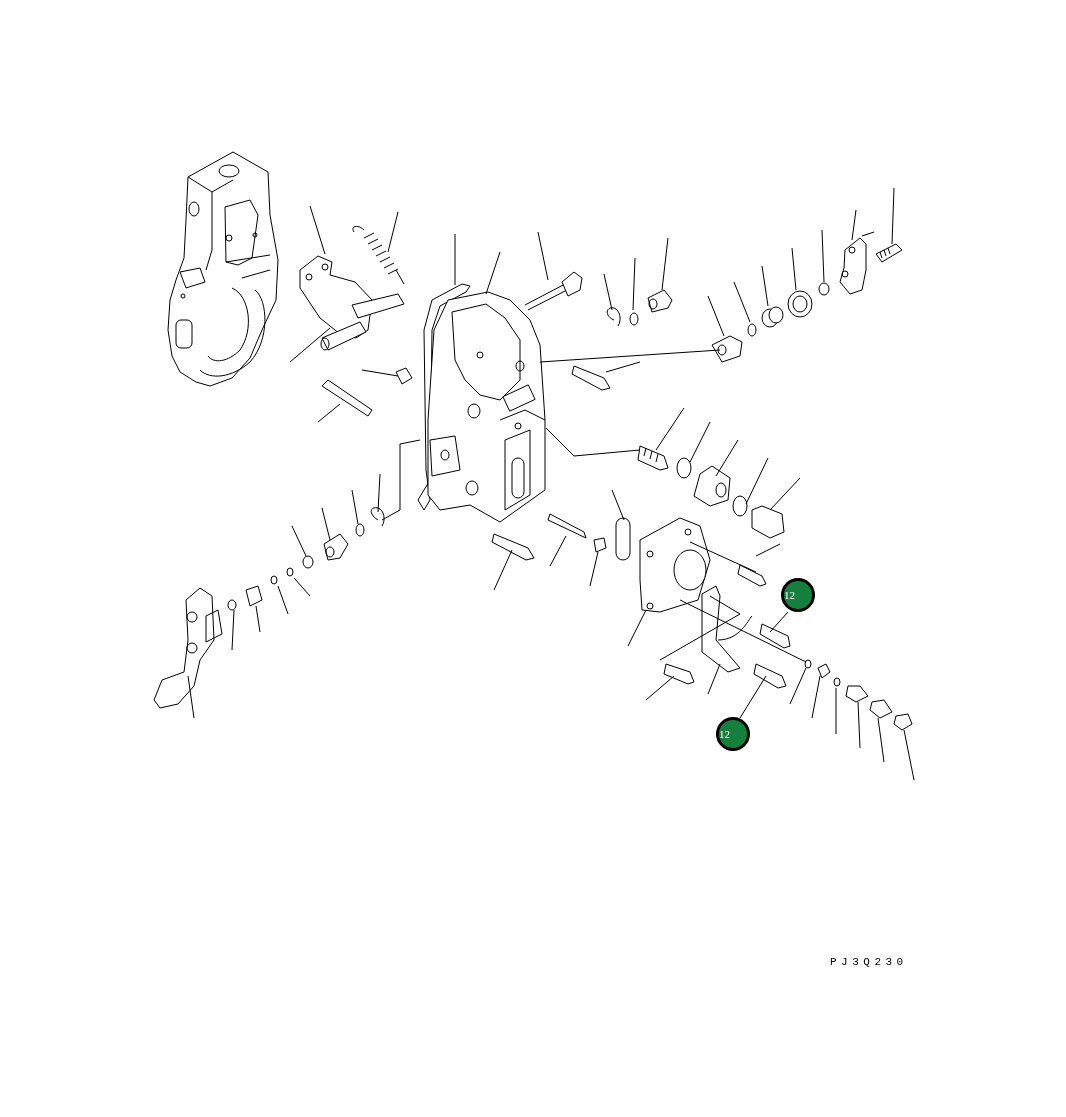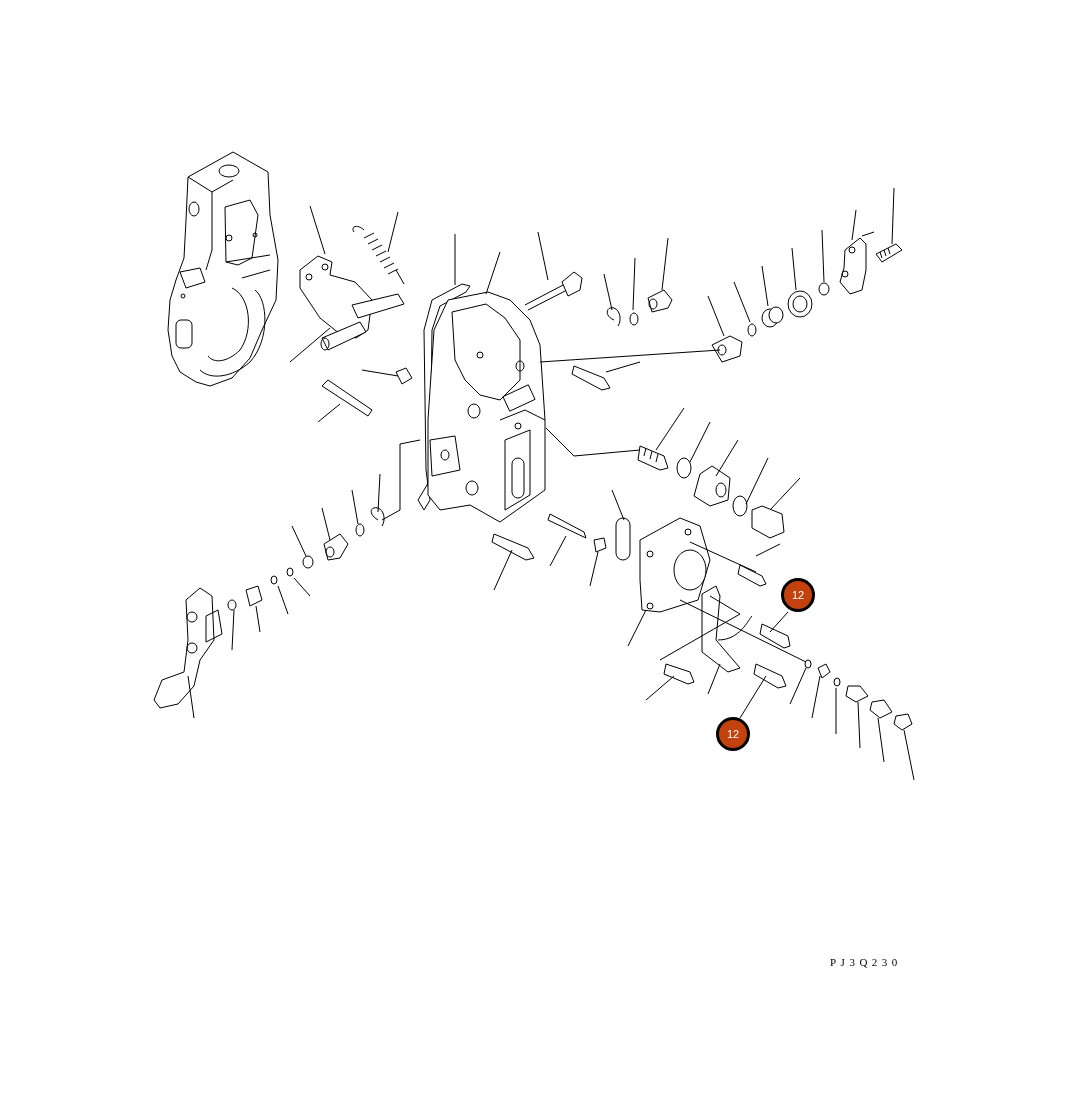--- a/index.html
+++ b/index.html
@@ -1,22 +1,22 @@
 <!DOCTYPE html>
 <html><head>
 <meta charset="utf-8">
 <style>
   html, body { margin: 0; padding: 0; background: #ffffff; }
   body { width: 1066px; height: 1117px; position: relative; overflow: hidden; font-family: "DejaVu Sans", sans-serif; }
   #diagram { position: absolute; left: 0; top: 0; width: 1066px; height: 1117px; }
   #diagram * { vector-effect: non-scaling-stroke; }
   .ln { fill: none; stroke: #000; stroke-width: 1; }
   .pt { fill: #fff; stroke: #000; stroke-width: 1; }
-  .callout { position: absolute; width: 34px; height: 34px; border-radius: 50%; background: #c2410c; border: 3px solid #000; box-sizing: border-box; color: #fff; font-family: Liberation Sans, sans-serif; font-size: 11px; display: flex; align-items: center; justify-content: center; cursor: pointer; }
-  .figure-code { position: absolute; left: 830px; top: 956px; font-family: Liberation Serif, serif; font-size: 11px; letter-spacing: 4.5px; color: #000; }
+  .callout { position: absolute; width: 34px; height: 34px; border-radius: 50%; background: #15803d; border: 3px solid #000; box-sizing: border-box; color: #fff; font-family: Liberation Serif, serif; font-size: 11px; display: flex; align-items: center; justify-content: flex-start; cursor: pointer; }
+  .figure-code { position: absolute; left: 830px; top: 956px; font-family: Liberation Mono, monospace; font-size: 11px; letter-spacing: 4.5px; color: #000; }
 </style>
 </head>
 <body>
 
 <svg id="diagram" viewBox="0 0 1066 1117" xmlns="http://www.w3.org/2000/svg">
 
   <g>
     <path class="pt" d="M188,177 L233,152 L268,172 L270,215 L278,260 L276,300 L262,330 L250,358 L232,378 L210,386 L196,382 L180,372 L172,356 L168,330 L170,300 L176,280 L184,258 L186,220 Z"></path>
     <path class="ln" d="M188,177 L212,192 L233,180 M212,192 L212,250 L206,270"></path>
     <ellipse class="ln" cx="229" cy="171" rx="10" ry="6"></ellipse>

